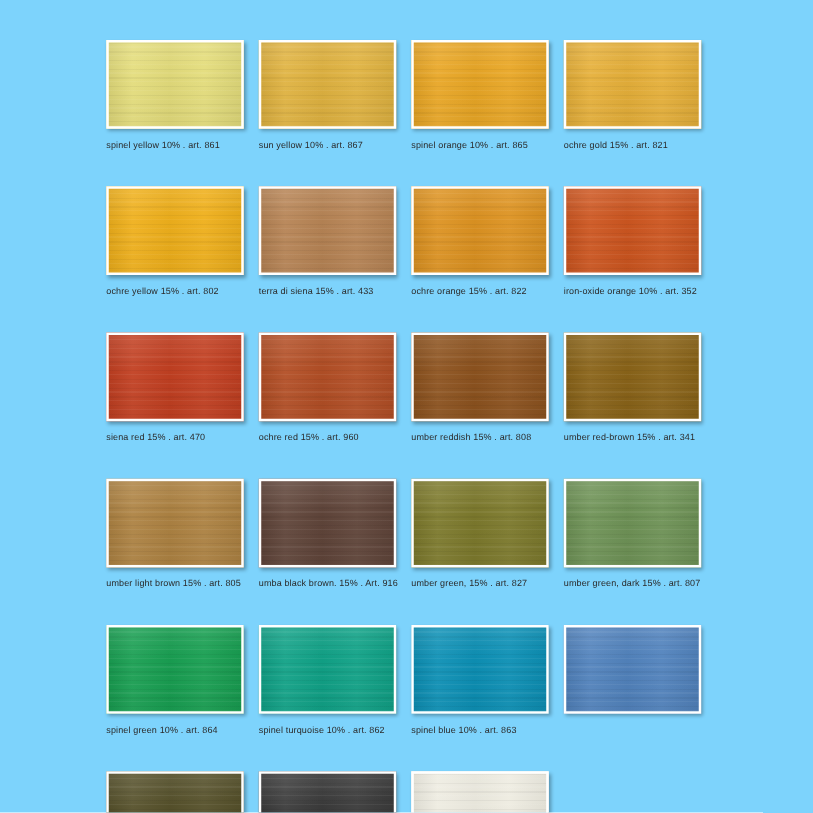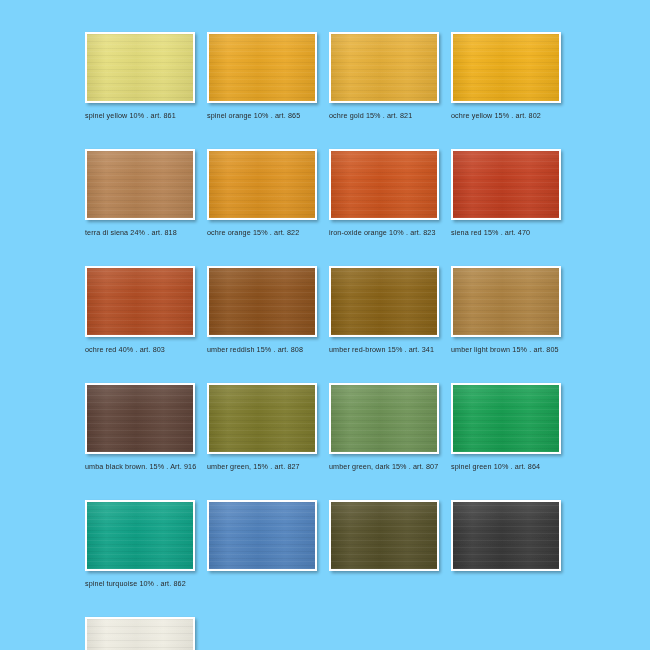--- a/index.html
+++ b/index.html
@@ -104,20 +104,27 @@
 <div id="chart-sheet">
   <div id="swatch-grid">
       <div class="swatch-cell">
         <div class="swatch-chip" style="background-color: rgb(228, 221, 124);">
           <div class="grain"></div>
           <div class="sheen"></div>
         </div>
         <div class="swatch-label">spinel yellow 10%  .   art. 861</div>
       </div>
       <div class="swatch-cell">
+        <div class="swatch-chip" style="background-color: rgb(224, 179, 65);">
+          <div class="grain"></div>
+          <div class="sheen"></div>
+        </div>
+        <div class="swatch-label">sun yellow 10%  .   art. 867</div>
+      </div>
+      <div class="swatch-cell">
         <div class="swatch-chip" style="background-color: rgb(233, 167, 38);">
           <div class="grain"></div>
           <div class="sheen"></div>
         </div>
         <div class="swatch-label">spinel orange 10%  .   art. 865</div>
       </div>
       <div class="swatch-cell">
         <div class="swatch-chip" style="background-color: rgb(230, 176, 58);">
           <div class="grain"></div>
           <div class="sheen"></div>
@@ -129,49 +136,49 @@
           <div class="grain"></div>
           <div class="sheen"></div>
         </div>
         <div class="swatch-label">ochre yellow 15%  .   art. 802</div>
       </div>
       <div class="swatch-cell">
         <div class="swatch-chip" style="background-color: rgb(183, 132, 85);">
           <div class="grain"></div>
           <div class="sheen"></div>
         </div>
-        <div class="swatch-label">terra di siena 24%  .   art. 818</div>
+        <div class="swatch-label">terra di siena 15%  .   art. 433</div>
       </div>
       <div class="swatch-cell">
         <div class="swatch-chip" style="background-color: rgb(221, 147, 34);">
           <div class="grain"></div>
           <div class="sheen"></div>
         </div>
         <div class="swatch-label">ochre orange 15%  .   art. 822</div>
       </div>
       <div class="swatch-cell">
         <div class="swatch-chip" style="background-color: rgb(205, 86, 32);">
           <div class="grain"></div>
           <div class="sheen"></div>
         </div>
-        <div class="swatch-label">iron-oxide orange 10%  .  art. 823</div>
+        <div class="swatch-label">iron-oxide orange 10%  .  art. 352</div>
       </div>
       <div class="swatch-cell">
         <div class="swatch-chip" style="background-color: rgb(194, 64, 34);">
           <div class="grain"></div>
           <div class="sheen"></div>
         </div>
         <div class="swatch-label">siena red 15%  .  art. 470</div>
       </div>
       <div class="swatch-cell">
         <div class="swatch-chip" style="background-color: rgb(179, 79, 38);">
           <div class="grain"></div>
           <div class="sheen"></div>
         </div>
-        <div class="swatch-label">ochre red 40%  .   art. 803</div>
+        <div class="swatch-label">ochre red 15%  .   art. 960</div>
       </div>
       <div class="swatch-cell">
         <div class="swatch-chip" style="background-color: rgb(141, 83, 31);">
           <div class="grain"></div>
           <div class="sheen"></div>
         </div>
         <div class="swatch-label">umber reddish 15%  .   art. 808</div>
       </div>
       <div class="swatch-cell">
         <div class="swatch-chip" style="background-color: rgb(138, 100, 25);">
@@ -214,20 +221,27 @@
           <div class="sheen"></div>
         </div>
         <div class="swatch-label">spinel green 10%  .   art. 864</div>
       </div>
       <div class="swatch-cell">
         <div class="swatch-chip" style="background-color: rgb(17, 162, 135);">
           <div class="grain"></div>
           <div class="sheen"></div>
         </div>
         <div class="swatch-label">spinel turquoise 10%  .   art. 862</div>
+      </div>
+      <div class="swatch-cell">
+        <div class="swatch-chip" style="background-color: rgb(13, 144, 181);">
+          <div class="grain"></div>
+          <div class="sheen"></div>
+        </div>
+        <div class="swatch-label">spinel blue 10%  .  art. 863</div>
       </div>
       <div class="swatch-cell">
         <div class="swatch-chip" style="background-color: rgb(82, 131, 189);">
           <div class="grain"></div>
           <div class="sheen"></div>
         </div>
       </div>
       <div class="swatch-cell">
         <div class="swatch-chip" style="background-color: rgb(86, 81, 43);">
           <div class="grain"></div>

